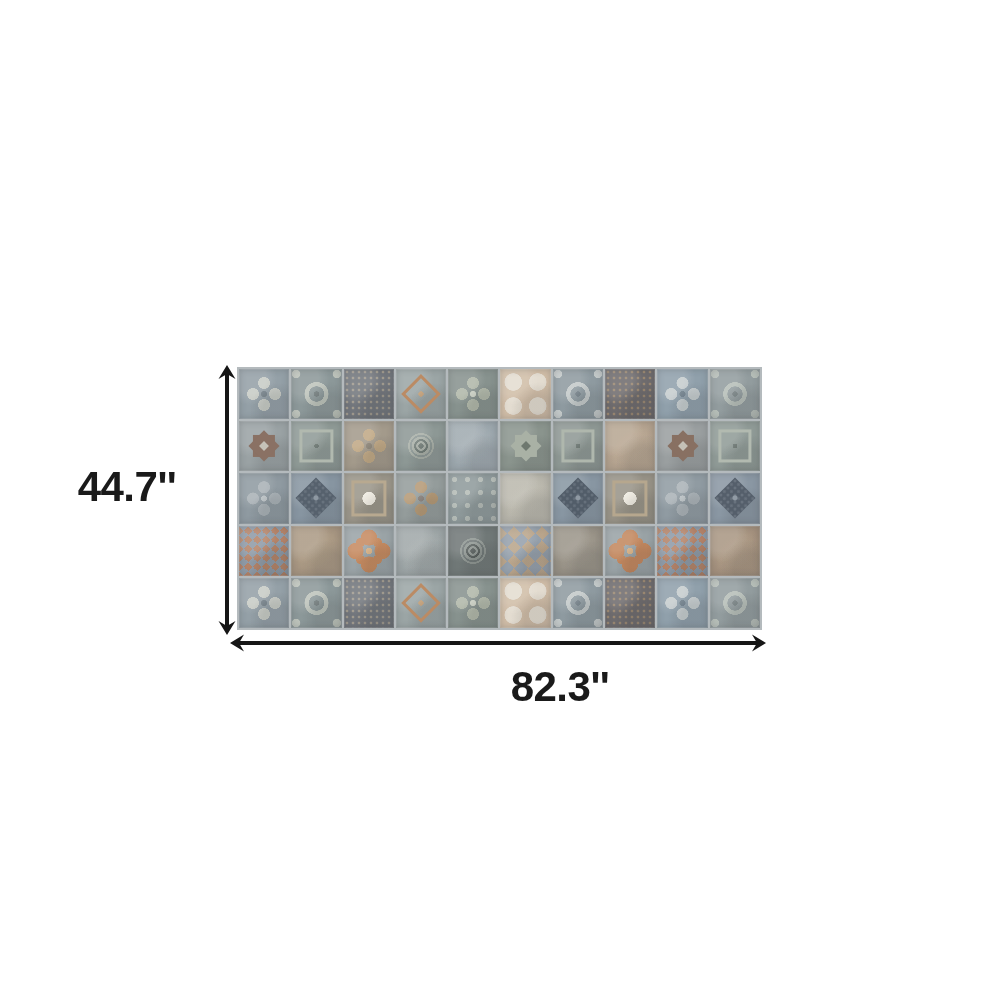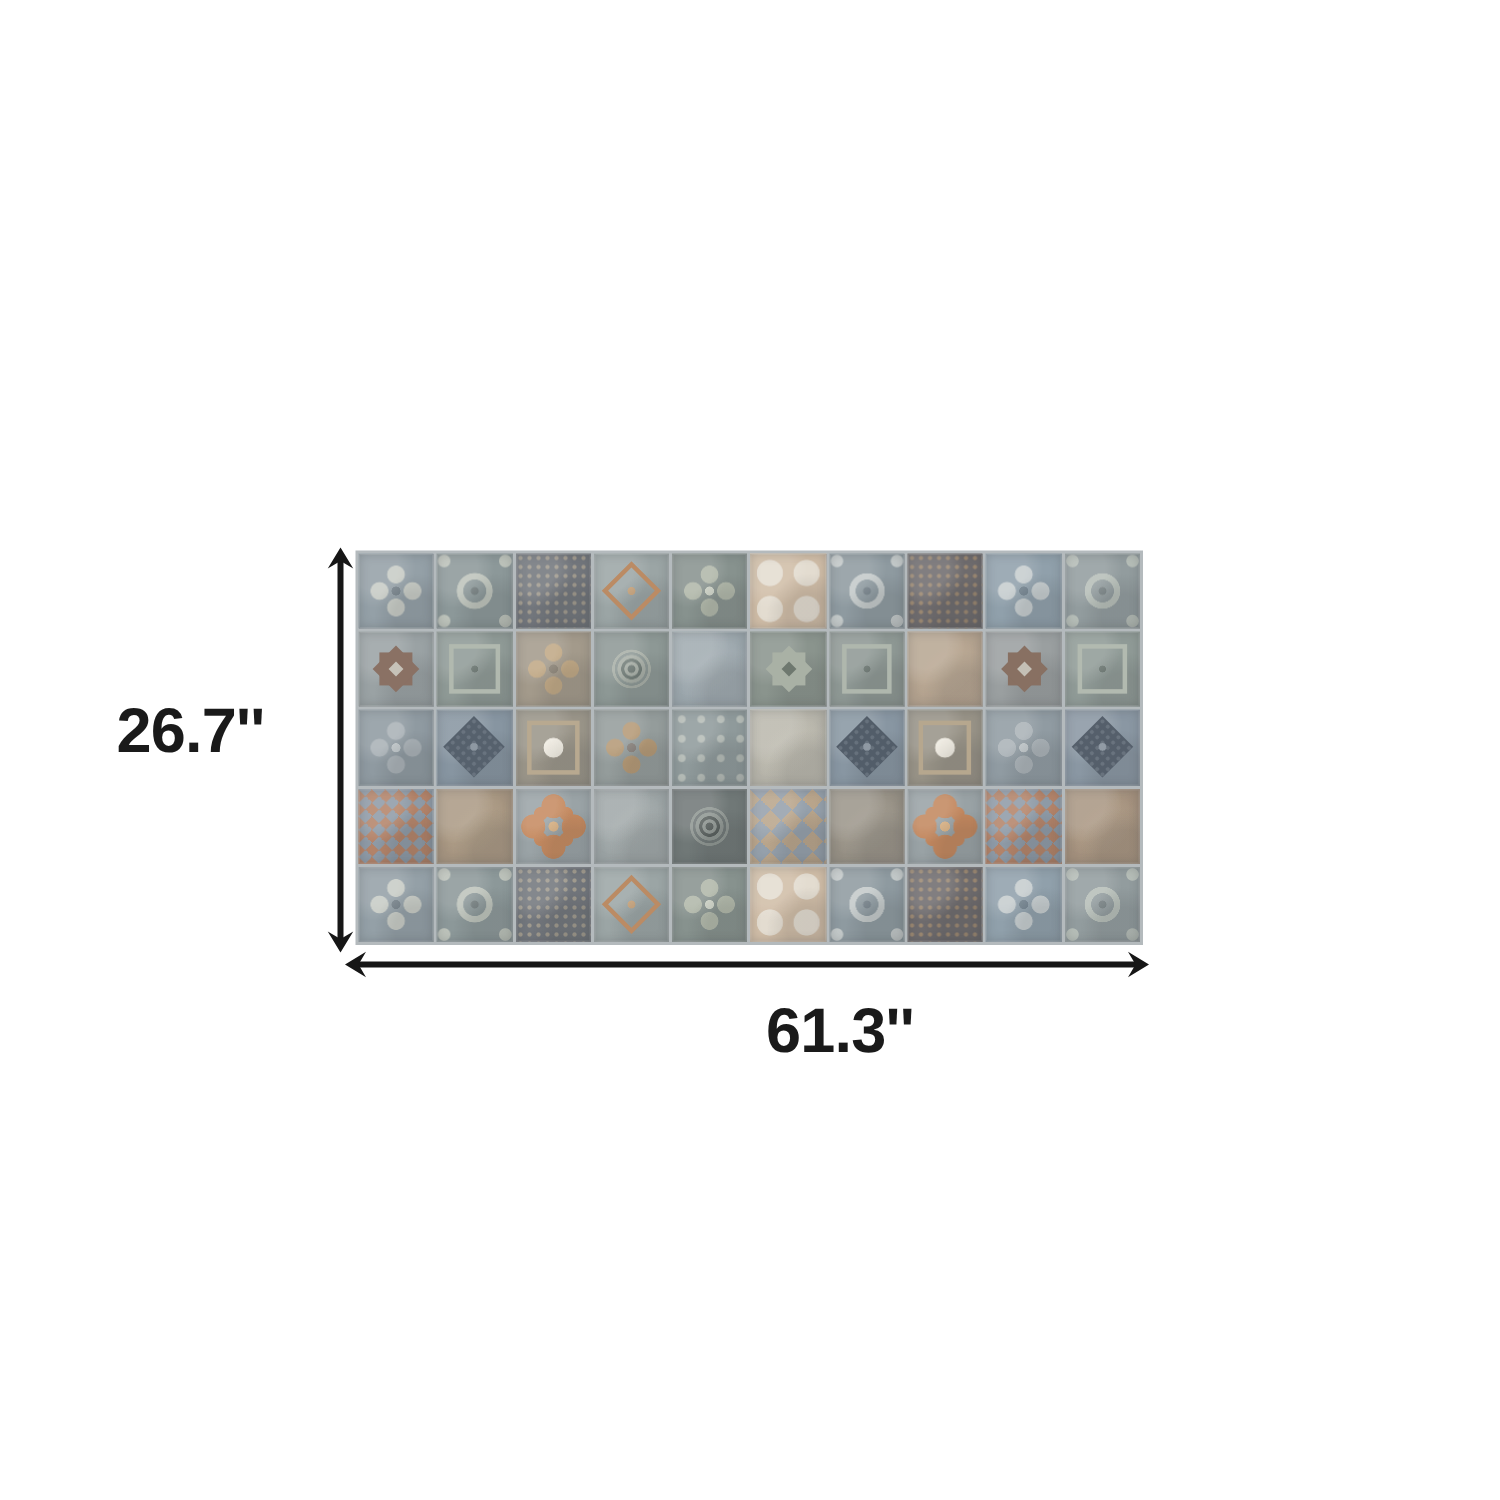--- a/index.html
+++ b/index.html
@@ -124,17 +124,17 @@
     <path d="M11 1 L2.5 15 L11 10 L19.5 15 Z" fill="currentColor"></path>
     <path d="M11 271 L2.5 257 L11 262 L19.5 257 Z" fill="currentColor"></path>
   </svg>
 
   <svg class="arrow arrow-h" width="540" height="22" viewBox="0 0 540 22" style="color: rgb(22, 22, 22);">
     <line x1="9" y1="11" x2="531" y2="11" stroke="currentColor" stroke-width="4"></line>
     <path d="M2 11 L16 2.5 L11 11 L16 19.5 Z" fill="currentColor"></path>
     <path d="M538 11 L524 2.5 L529 11 L524 19.5 Z" fill="currentColor"></path>
   </svg>
 
-  <div class="dim-label dim-h" style="color: rgb(26, 26, 26);">26.7''</div>
+  <div class="dim-label dim-h" style="color: rgb(26, 26, 26);">44.7''</div>
 
-  <div class="dim-label dim-w" style="color: rgb(26, 26, 26);">61.3''</div>
+  <div class="dim-label dim-w" style="color: rgb(26, 26, 26);">82.3''</div>
 
 </div>
 
 </body></html>

